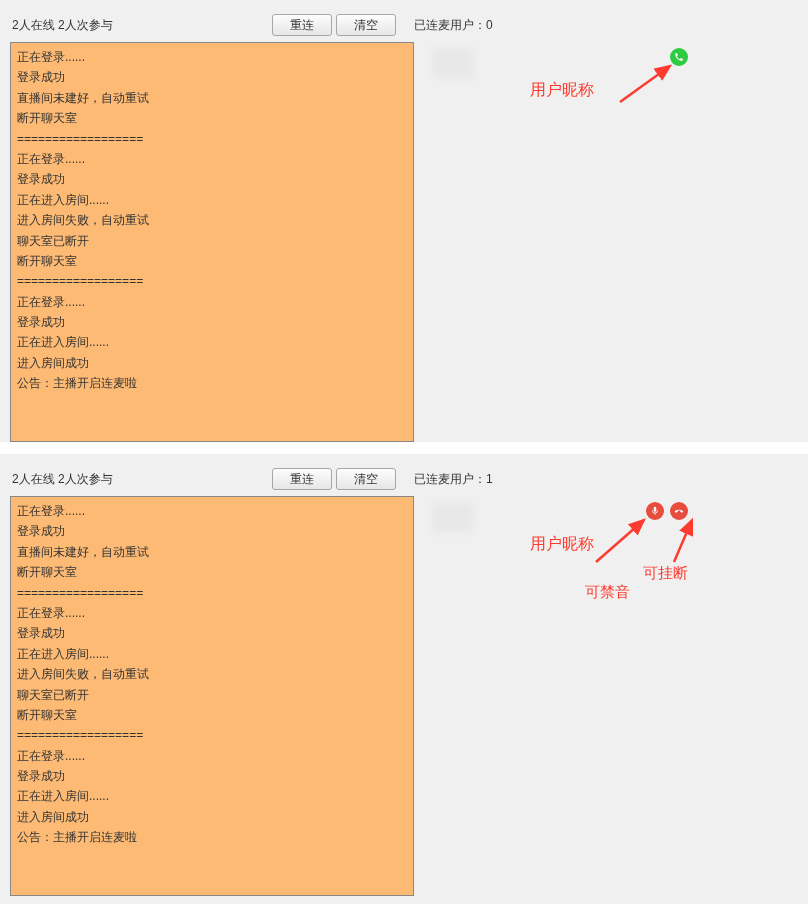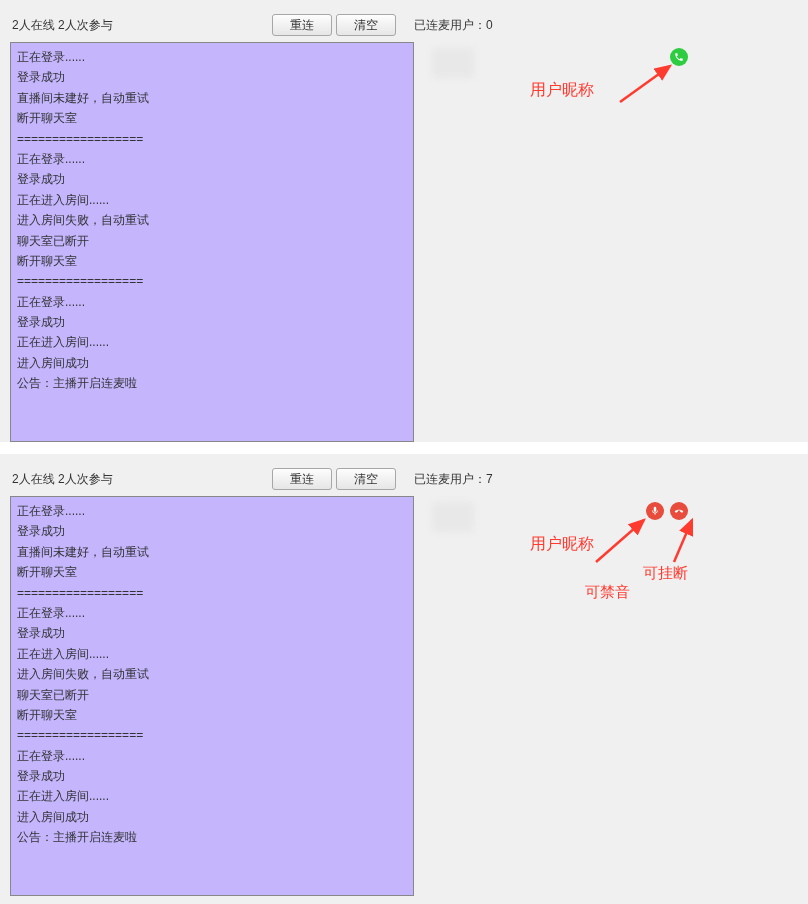--- a/index.html
+++ b/index.html
@@ -44,21 +44,21 @@
   .conn-info {
     margin-left: 18px;
     font-size: 12px;
     color: #333;
   }
   .body-row { display: flex; gap: 0; }
   .log-box {
     width: 404px;
     height: 400px;
     border: 1px solid #888;
-    background: #c4b5fd;
+    background: #fdba74;
     padding: 4px 6px;
     overflow: hidden;
     font-size: 12px;
     line-height: 1.7;
   }
   .log-line { white-space: nowrap; }
   .user-pane {
     flex: 1;
     padding: 6px 10px 0 18px;
     position: relative;
@@ -172,21 +172,21 @@
 
 <div class="gap"></div>
 
 <div class="app-panel">
   <div class="toolbar">
     <div class="online-info">2人在线 2人次参与</div>
     <div class="btn-group">
       <button class="btn">重连</button>
       <button class="btn">清空</button>
     </div>
-    <div class="conn-info">已连麦用户：7</div>
+    <div class="conn-info">已连麦用户：1</div>
   </div>
 
   <div class="body-row">
 
     <div class="log-box" id="log2">
         <div class="log-line">正在登录......</div>
         <div class="log-line">登录成功</div>
         <div class="log-line">直播间未建好，自动重试</div>
         <div class="log-line">断开聊天室</div>
         <div class="log-line">==================</div>

